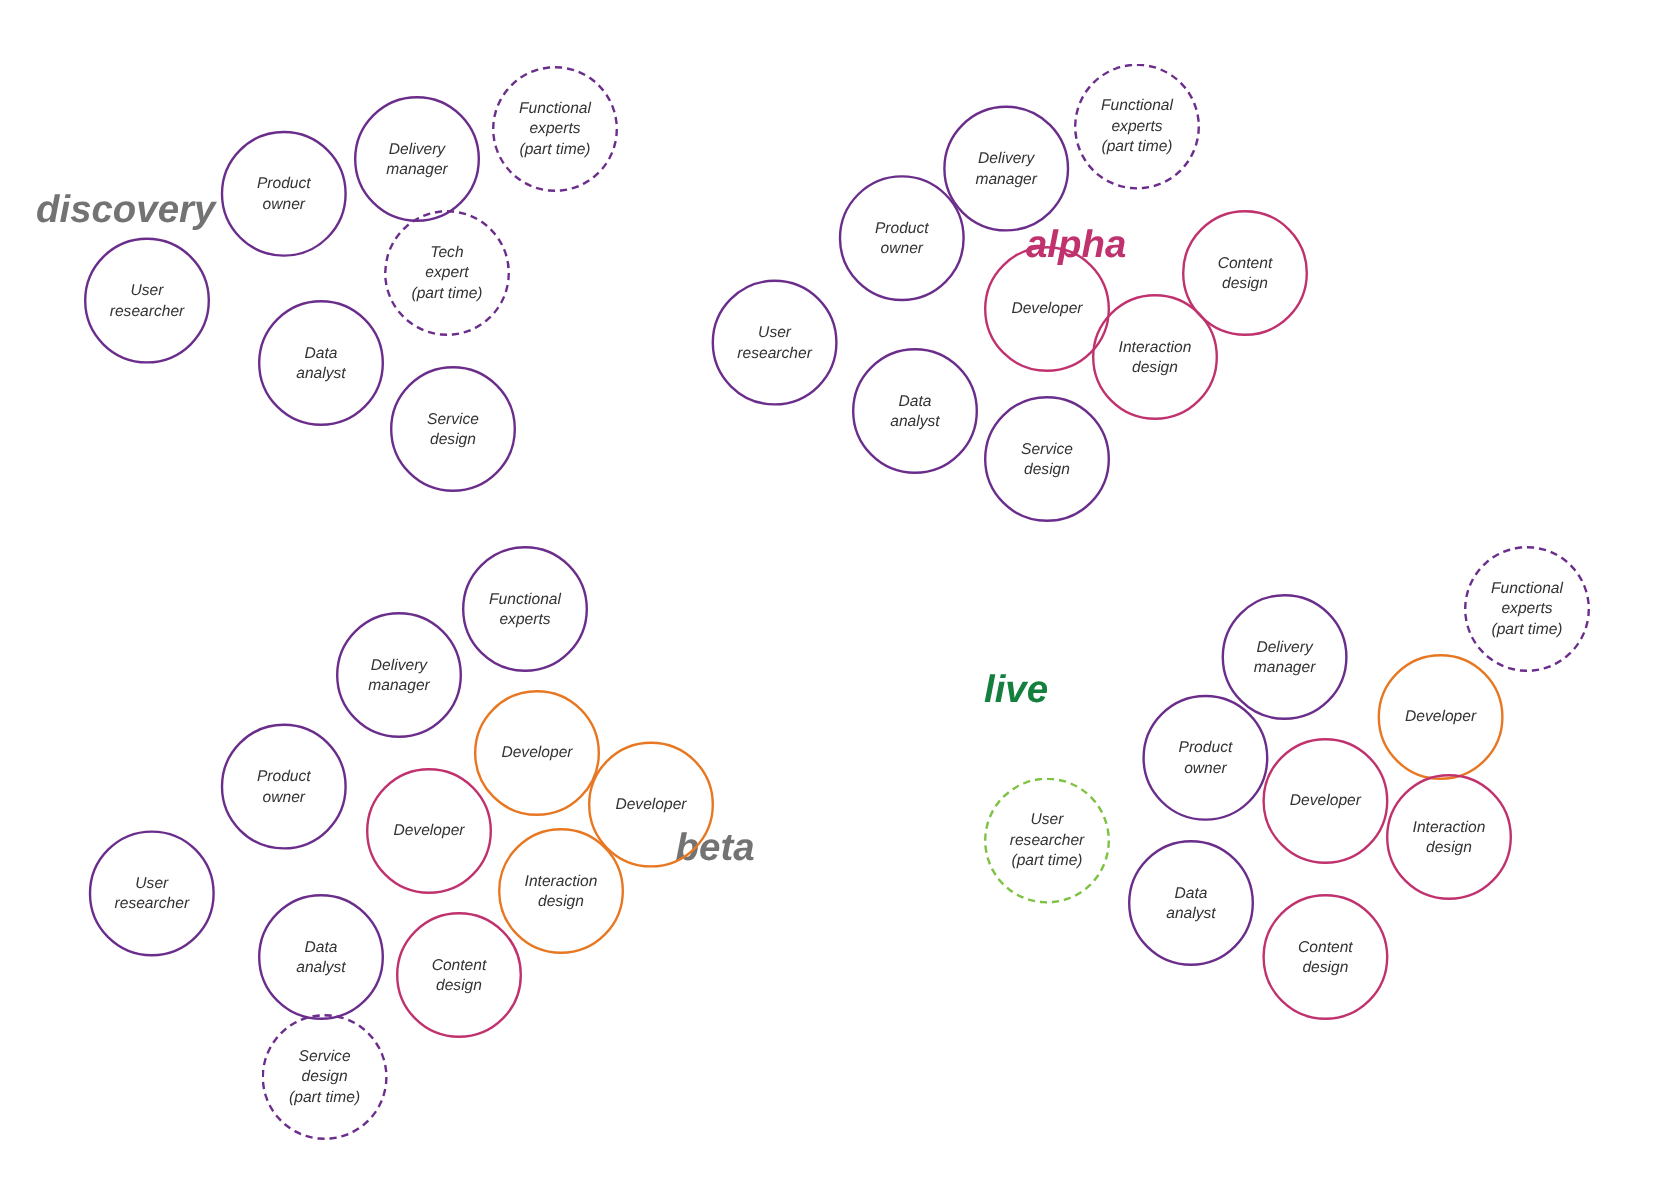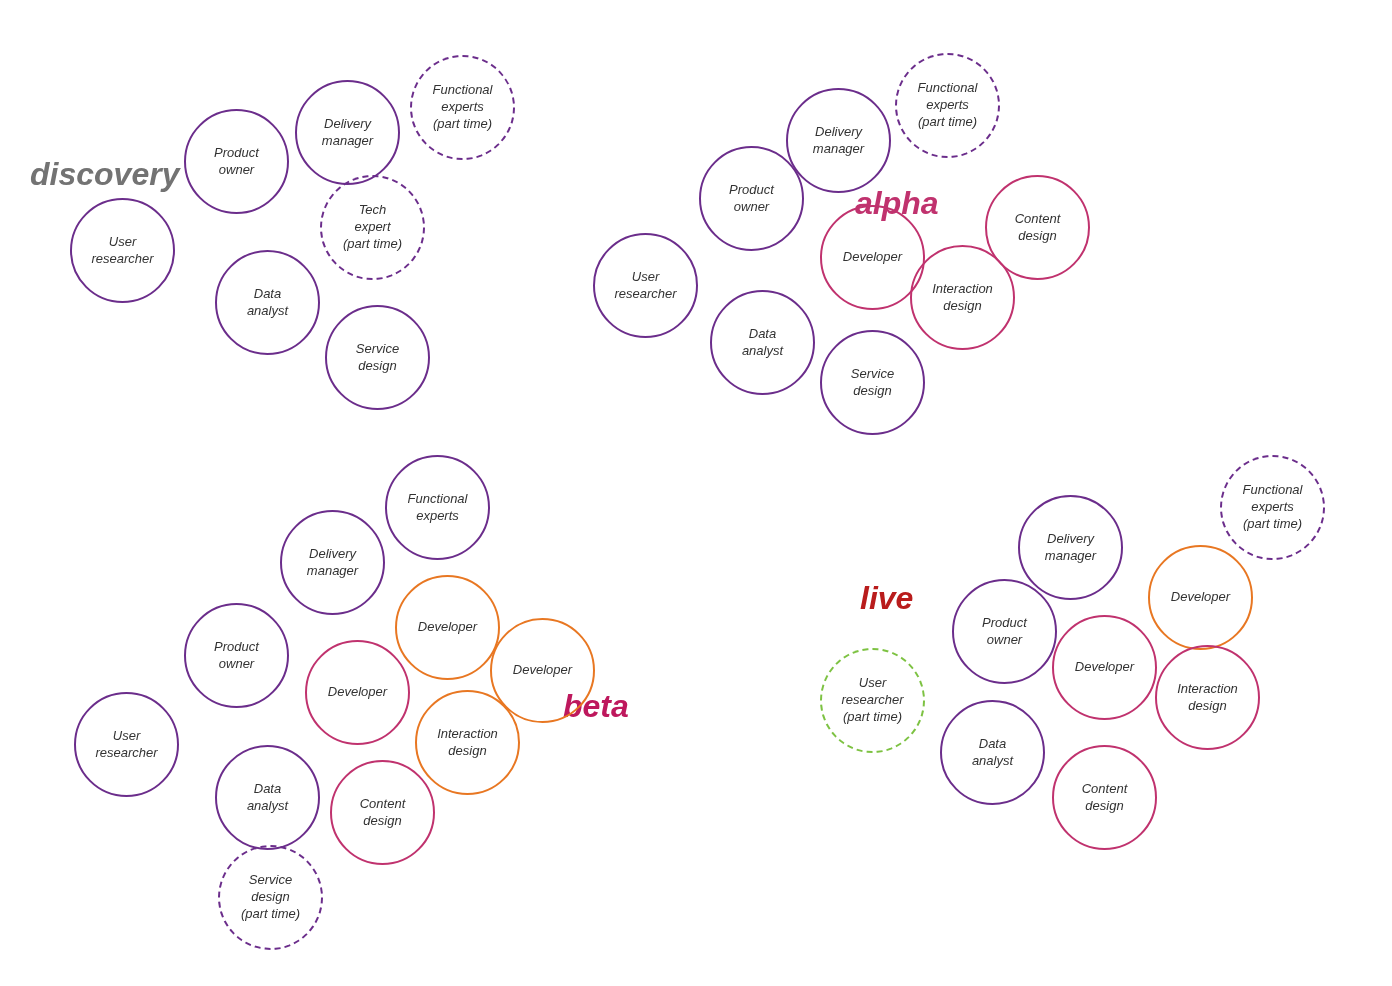--- a/index.html
+++ b/index.html
@@ -73,35 +73,35 @@
   <div class="circle circle-solid purple sz-lg" style="left:593px;top:233px;">User<br>researcher</div>
   <div class="circle circle-solid purple sz-lg" style="left:699px;top:146px;">Product<br>owner</div>
   <div class="circle circle-solid purple sz-lg" style="left:710px;top:290px;">Data<br>analyst</div>
   <div class="circle circle-solid purple sz-lg" style="left:786px;top:88px;">Delivery<br>manager</div>
   <div class="circle circle-solid red sz-lg" style="left:820px;top:205px;">Developer</div>
   <div class="circle circle-solid purple sz-lg" style="left:820px;top:330px;">Service<br>design</div>
   <div class="circle circle-solid red sz-lg" style="left:985px;top:175px;">Content<br>design</div>
   <div class="circle circle-solid red sz-lg" style="left:910px;top:245px;">Interaction<br>design</div>
   <div class="circle circle-dashed purple sz-lg" style="left:895px;top:53px;">Functional<br>experts<br>(part time)</div>
 
-  <span class="phase-label" style="left:563px;top:688px;color:#be185d;">beta</span>
+  <span class="phase-label" style="left:563px;top:688px;color:#737373;">beta</span>
 
   <div class="circle circle-solid purple sz-lg" style="left:74px;top:692px;">User<br>researcher</div>
   <div class="circle circle-solid purple sz-lg" style="left:184px;top:603px;">Product<br>owner</div>
   <div class="circle circle-solid purple sz-lg" style="left:215px;top:745px;">Data<br>analyst</div>
   <div class="circle circle-solid purple sz-lg" style="left:280px;top:510px;">Delivery<br>manager</div>
   <div class="circle circle-solid red sz-lg" style="left:305px;top:640px;">Developer</div>
   <div class="circle circle-solid red sz-lg" style="left:330px;top:760px;">Content<br>design</div>
   <div class="circle circle-dashed purple sz-lg" style="left:218px;top:845px;">Service<br>design<br>(part time)</div>
   <div class="circle circle-solid orange sz-lg" style="left:395px;top:575px;">Developer</div>
   <div class="circle circle-solid orange sz-lg" style="left:415px;top:690px;">Interaction<br>design</div>
   <div class="circle circle-solid orange sz-lg" style="left:490px;top:618px;">Developer</div>
   <div class="circle circle-solid purple sz-lg" style="left:385px;top:455px;">Functional<br>experts</div>
 
-  <span class="phase-label" style="left:820px;top:580px;color:#b91c1c;margin-left:40px;">live</span>
+  <span class="phase-label" style="left:820px;top:556px;color:#15803d;">live</span>
 
   <div class="circle circle-dashed sz-lg" style="left:820px;top:648px;border-color:#7DC242;">User<br>researcher<br>(part time)</div>
   <div class="circle circle-solid purple sz-lg" style="left:952px;top:579px;">Product<br>owner</div>
   <div class="circle circle-solid purple sz-lg" style="left:940px;top:700px;">Data<br>analyst</div>
   <div class="circle circle-solid purple sz-lg" style="left:1018px;top:495px;">Delivery<br>manager</div>
   <div class="circle circle-solid red sz-lg" style="left:1052px;top:615px;">Developer</div>
   <div class="circle circle-solid red sz-lg" style="left:1052px;top:745px;">Content<br>design</div>
   <div class="circle circle-solid orange sz-lg" style="left:1148px;top:545px;">Developer</div>
   <div class="circle circle-solid red sz-lg" style="left:1155px;top:645px;">Interaction<br>design</div>
   <div class="circle circle-dashed purple sz-lg" style="left:1220px;top:455px;">Functional<br>experts<br>(part time)</div>

